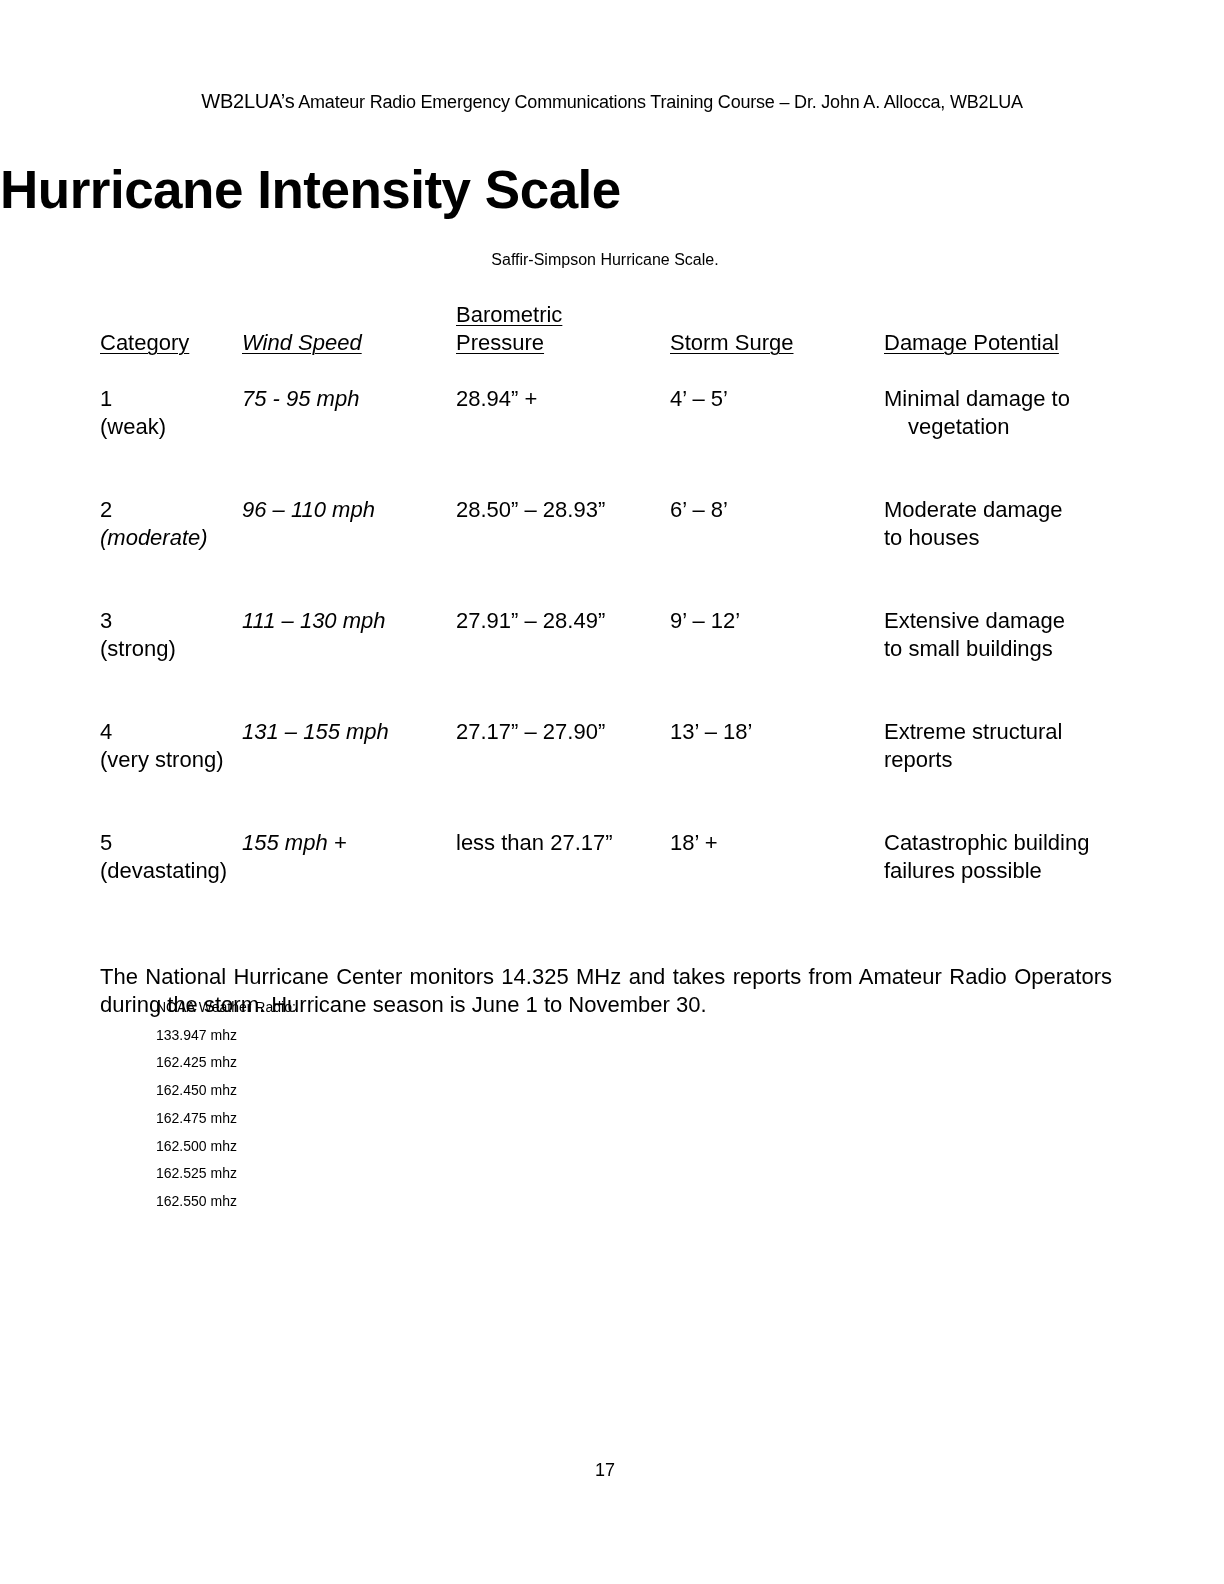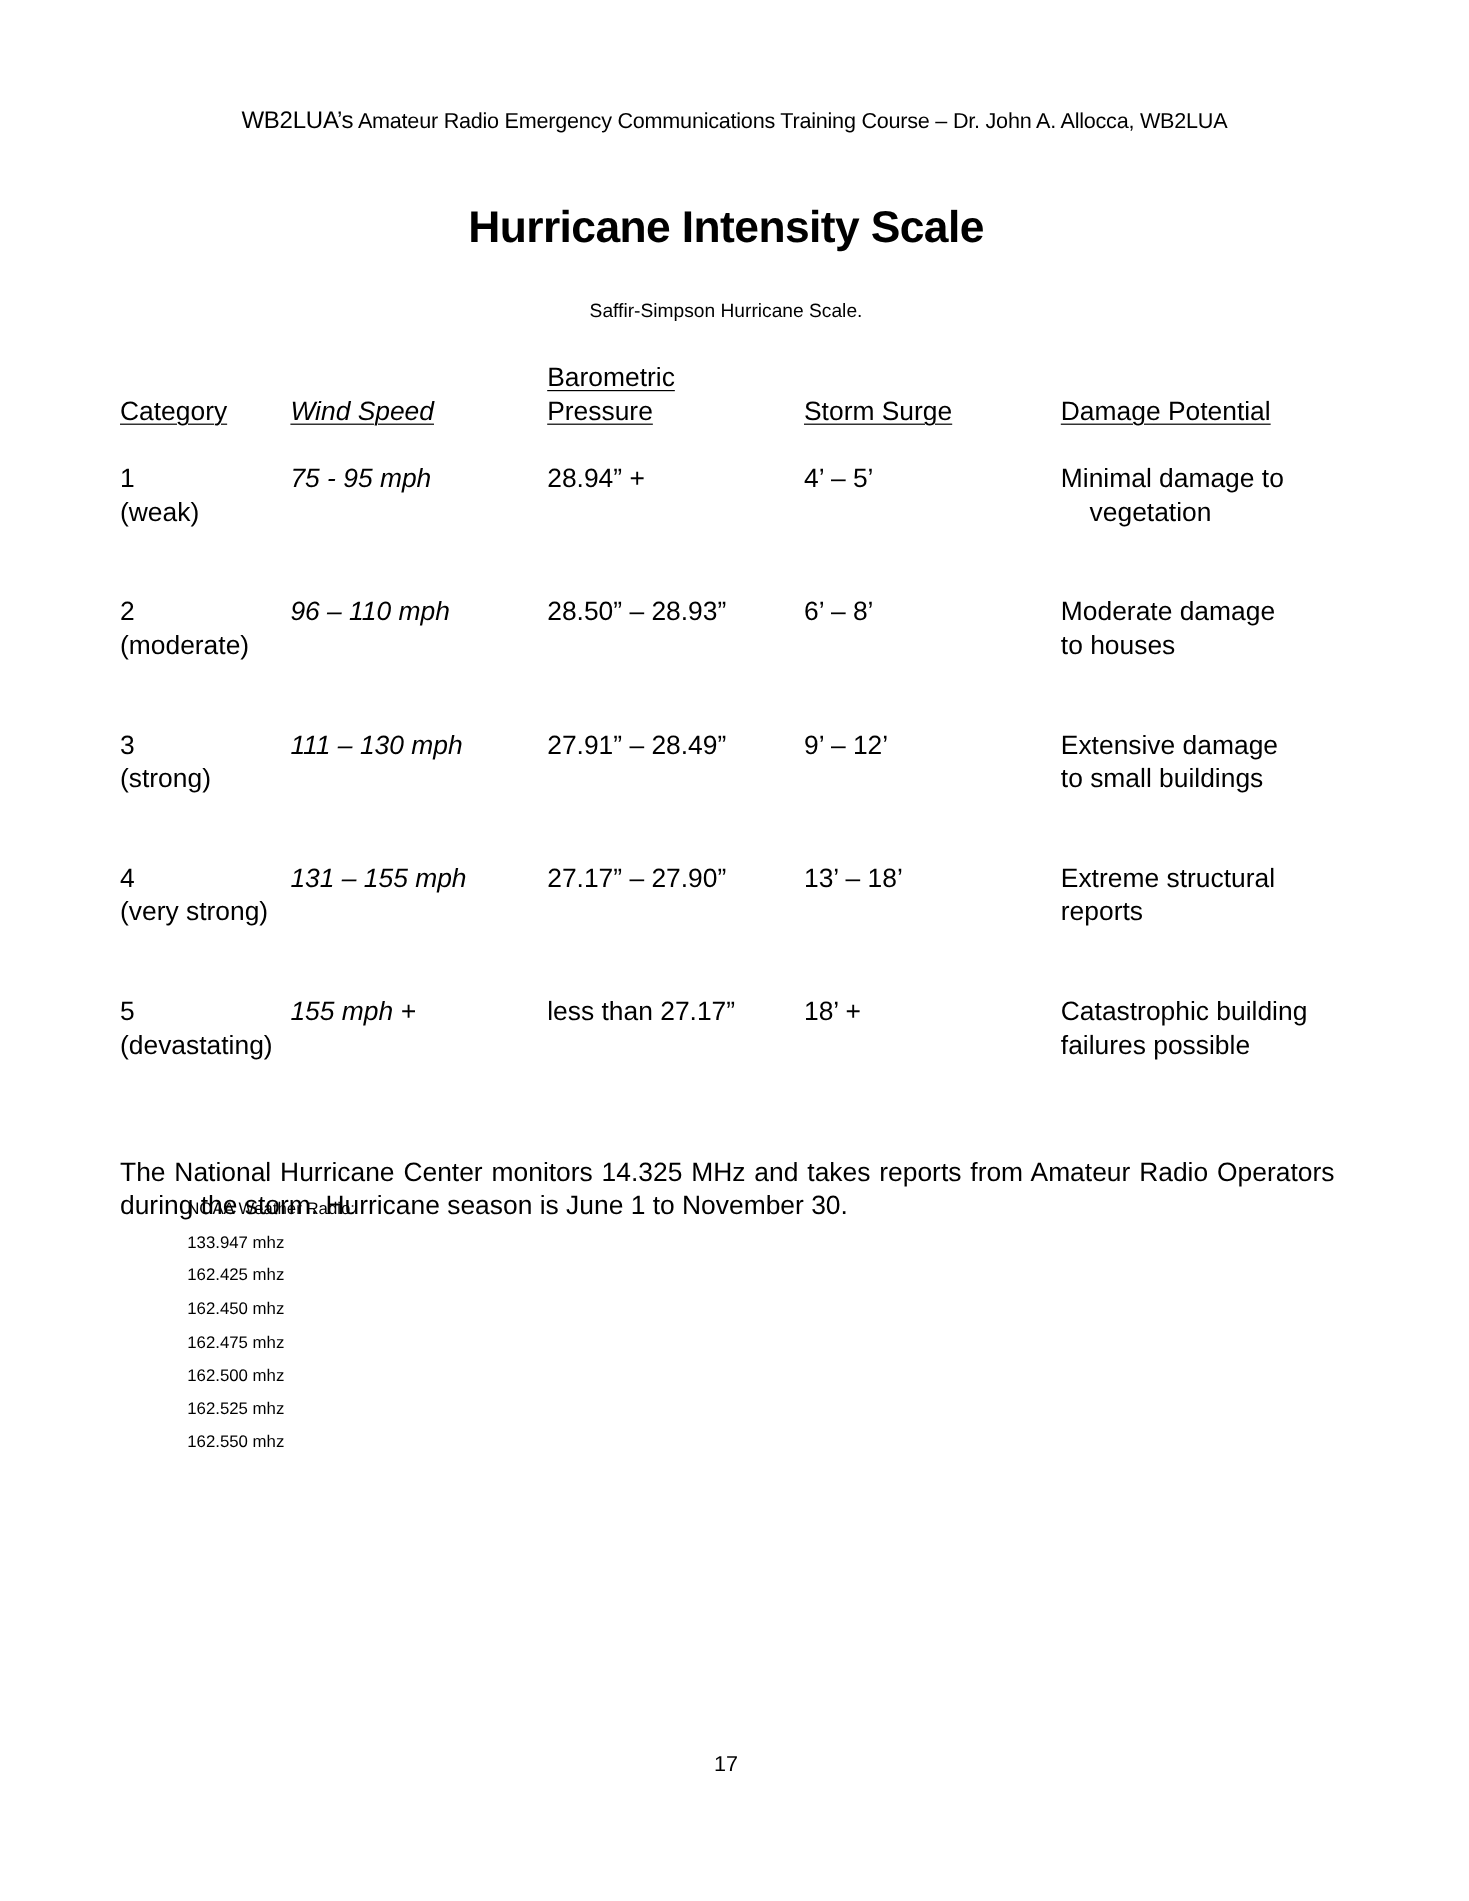--- a/index.html
+++ b/index.html
@@ -26,22 +26,21 @@
       letter-spacing: -0.2px;
     }
     .running-header .lead {
       font-size: 20px;
     }
     .title {
       position: absolute;
       top: 160px;
       left: 0;
       width: 1210px;
-      text-align: center;
-      font-size: 37px;
+      font-size: 53px;
       font-weight: bold;
       line-height: 60px;
       letter-spacing: -0.5px;
     }
     .subtitle {
       position: absolute;
       top: 246px;
       left: 0;
       width: 1210px;
       text-align: center;
@@ -121,21 +120,21 @@
     <div class="cell c0" style="top:413px;">(weak)</div>
     <div class="cell c1" style="top:385px;">75 - 95 mph</div>
     <div class="cell c2" style="top:385px;">28.94” +</div>
     <div class="cell c3" style="top:385px;">4’ – 5’</div>
     <div class="cell c4" style="top:385px;">Minimal damage to</div>
     <div class="cell c4" style="top:413px;margin-left:24px;">vegetation</div>
   </div>
 
   <div>
     <div class="cell c0" style="top:496px;">2</div>
-    <div class="cell c0" style="top:524px;">(moderate)</div>
+    <div class="cell c0" style="top:524px;font-style:italic;">(moderate)</div>
     <div class="cell c1" style="top:496px;">96 – 110 mph</div>
     <div class="cell c2" style="top:496px;">28.50” – 28.93”</div>
     <div class="cell c3" style="top:496px;">6’ – 8’</div>
     <div class="cell c4" style="top:496px;">Moderate damage</div>
     <div class="cell c4" style="top:524px;">to houses</div>
   </div>
 
   <div>
     <div class="cell c0" style="top:607px;">3</div>
     <div class="cell c0" style="top:635px;">(strong)</div>

